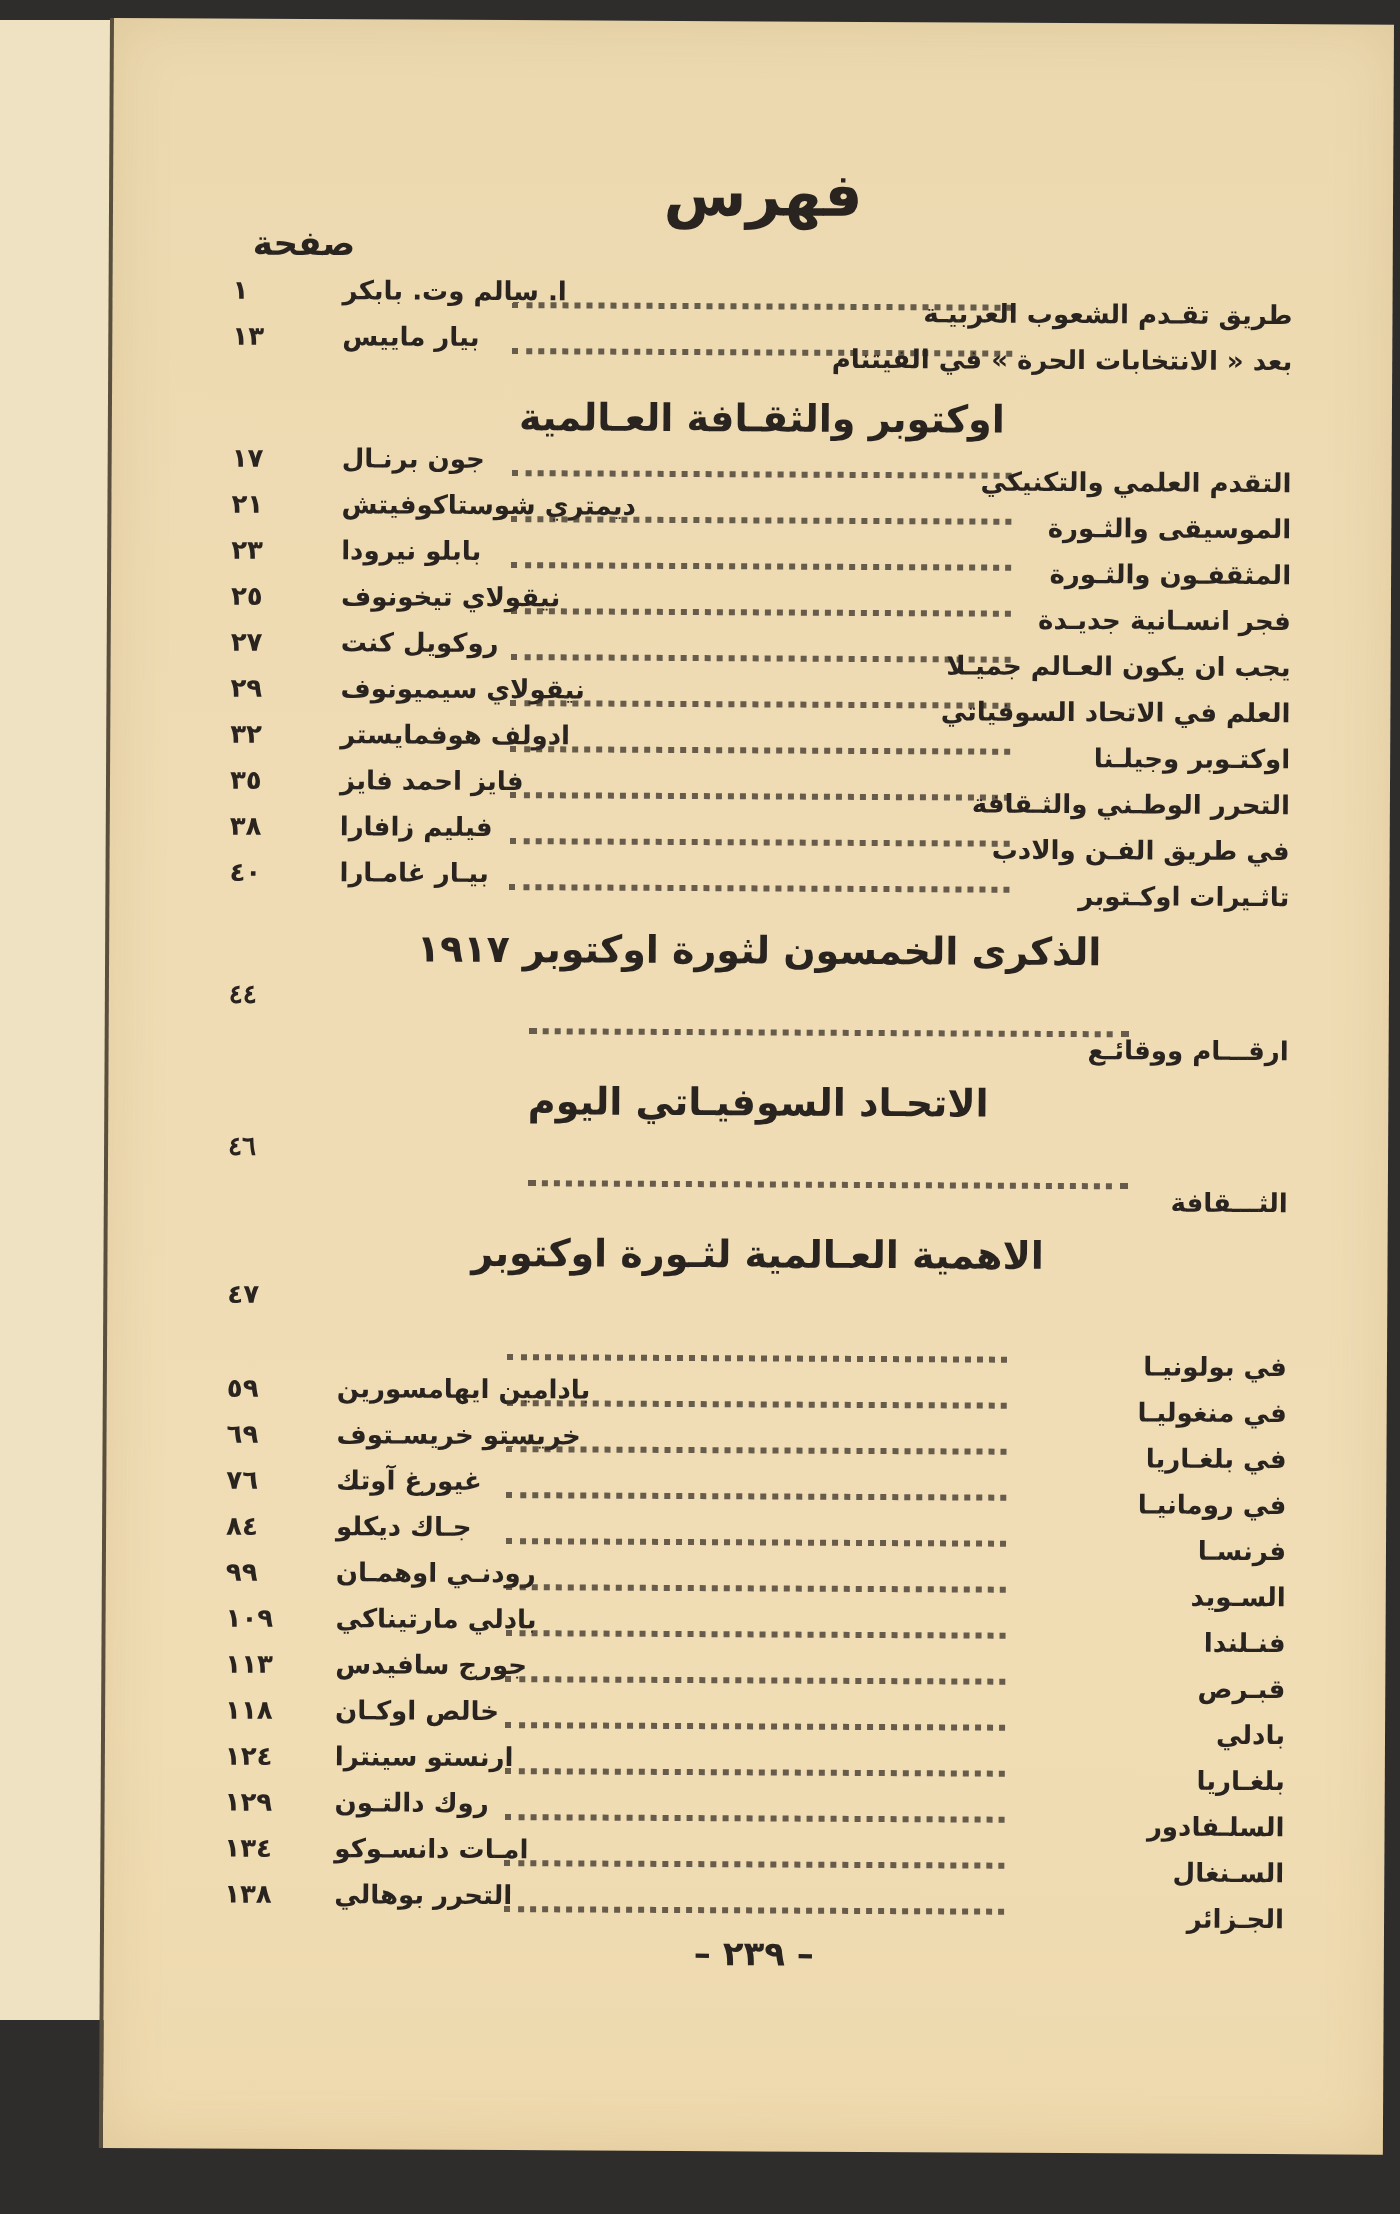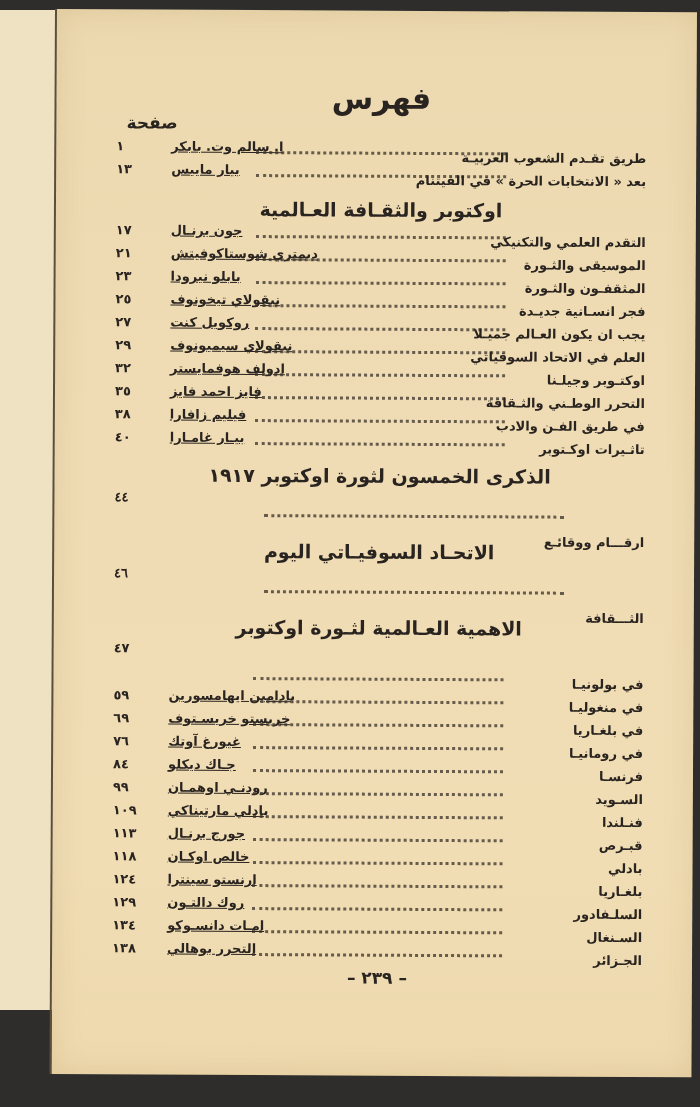--- a/index.html
+++ b/index.html
@@ -41,39 +41,38 @@
     .entry .e-title {
       position: absolute; right: 0; top: 9px; white-space: nowrap;
     }
     .entry .e-dots {
       position: absolute; top: 5px; left: 140px; right: 140px;
       border-bottom: 3px dotted #3a322a; height: 6px; opacity: 0.75;
     }
     .entry .e-author {
       position: absolute; left: 55px; top: -1px; white-space: nowrap;
       background: transparent;
-      text-decoration: underline;
     }
     .entry .e-page {
       position: absolute; left: 0; top: -1px; white-space: nowrap; direction: ltr;
       width: 40px; text-align: left;
     }
     .section {
       text-align: center; font-size: 19px; font-weight: bold;
       line-height: 26px; margin: 4px 0 2px 0;
     }
     .section-entry {
       position: relative; height: 44px; font-size: 13px; font-weight: bold;
     }
     .section-entry .e-page { position: absolute; left: 0; top: 0; direction: ltr; font-family: Liberation Serif, serif; }
     .section-entry .e-dots {
       position: absolute; top: 18px; left: 150px; right: 80px;
       border-bottom: 3px dotted #3a322a; height: 6px; opacity: 0.75;
     }
-    .section-entry .e-title { position: absolute; right: 0; top: 43px; margin-left: 36px; }
+    .section-entry .e-title { position: absolute; right: 0; top: 27px; margin-left: 36px; }
     .footer-num {
       text-align: center; font-size: 17px; font-weight: bold; margin-top: 2px;
       direction: rtl;
     }
   </style>
 </head>
 <body>
 
 <div class="under-page"></div>
 
@@ -214,21 +213,21 @@
           <span class="e-title">السـويد</span>
         </div>
       <div class="entry">
           <span class="e-page">١٠٩</span>
           <span class="e-author">بادلي مارتيناكي</span>
           <span class="e-dots"></span>
           <span class="e-title">فنـلندا</span>
         </div>
       <div class="entry">
           <span class="e-page">١١٣</span>
-          <span class="e-author">جورج برنـال</span>
+          <span class="e-author">جورج سافيدس</span>
           <span class="e-dots"></span>
           <span class="e-title">قبـرص</span>
         </div>
       <div class="entry">
           <span class="e-page">١١٨</span>
           <span class="e-author">خالص اوكـان</span>
           <span class="e-dots"></span>
           <span class="e-title">بادلي</span>
         </div>
       <div class="entry">

